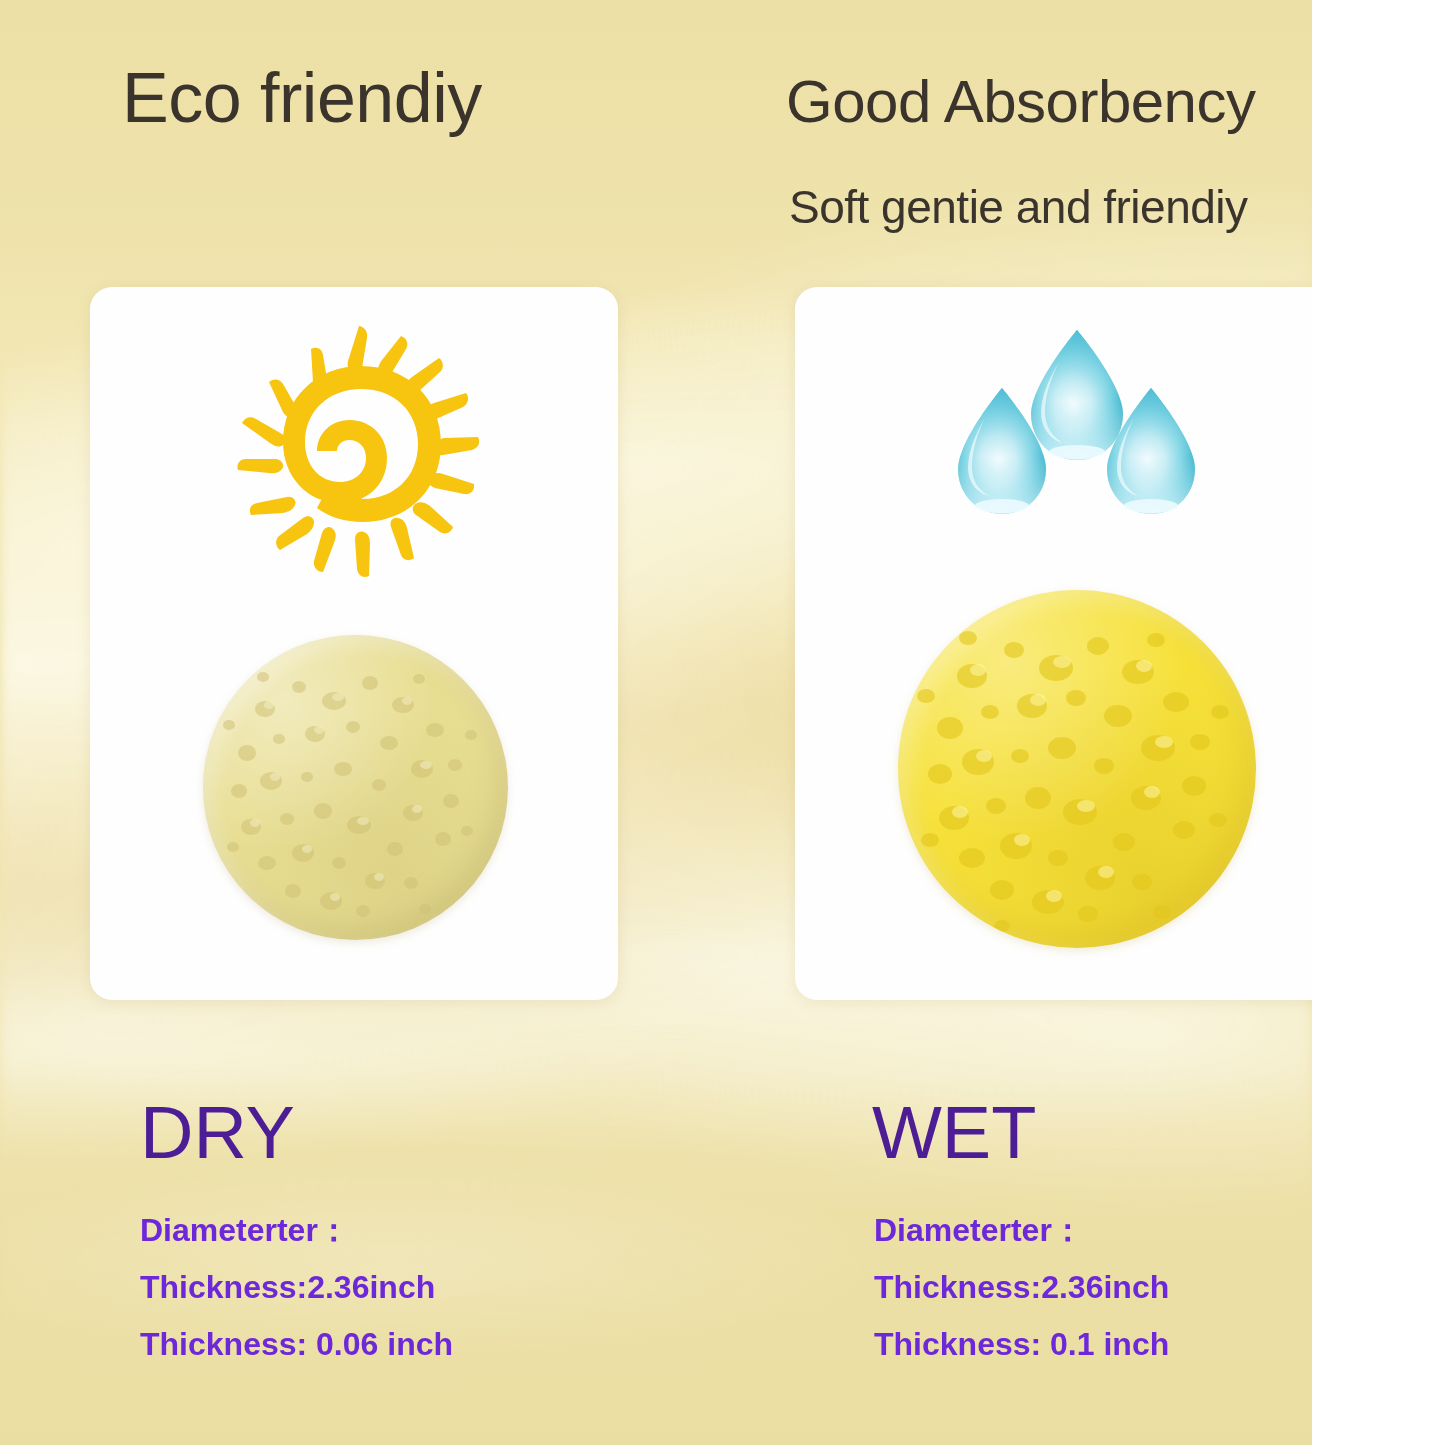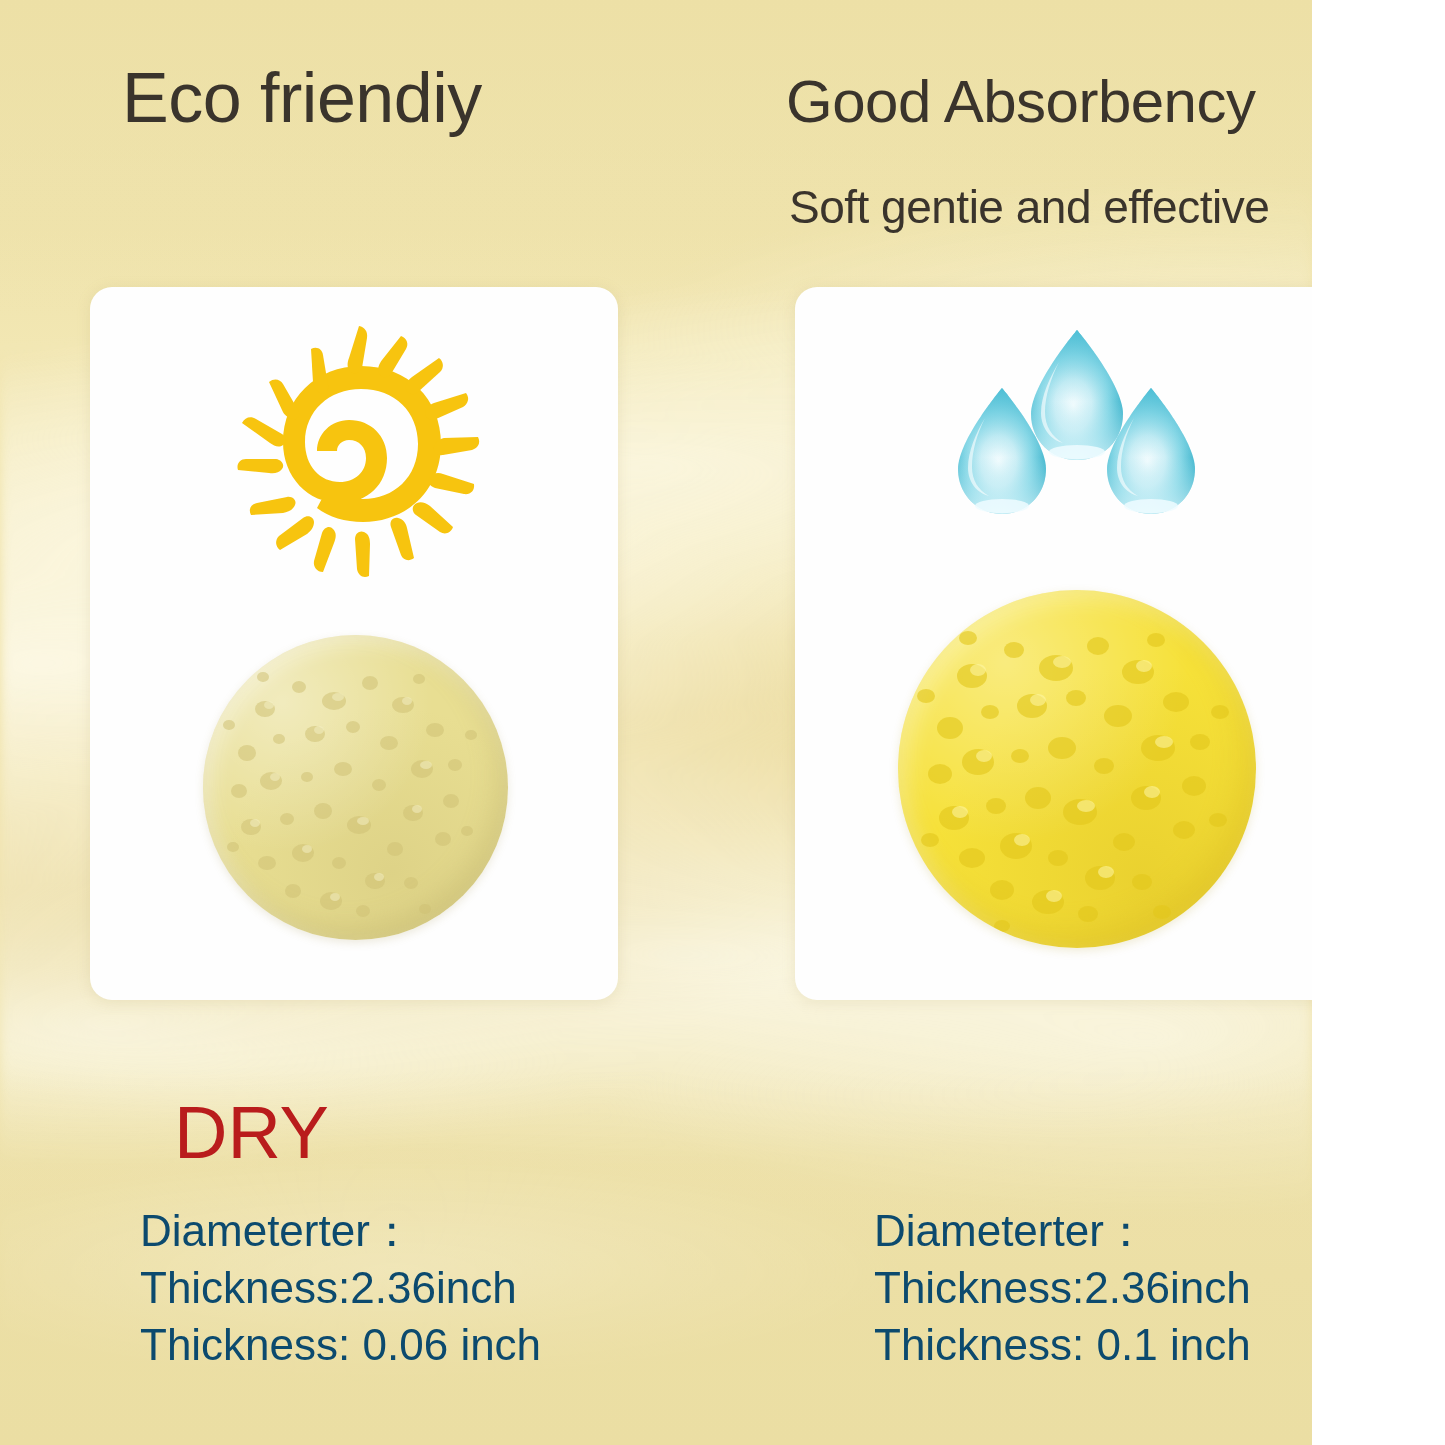--- a/index.html
+++ b/index.html
@@ -133,34 +133,33 @@
     box-shadow: inset -12px -14px 30px rgba(205,170,25,.32),
                 inset 9px 9px 22px rgba(255,255,230,.42),
                 0 3px 10px rgba(180,155,40,.18);
   }
   .pores { position: absolute; inset: 0; border-radius: 50%; overflow: hidden; }
   .pores svg { display: block; width: 100%; height: 100%; }
 
   
   .spec-label {
     position: absolute;
-    color: #b91c1c;
+    color: #4c1d95;
     font-size: 74px;
     line-height: 1;
     font-weight: 400;
     letter-spacing: 0px;
     white-space: nowrap;
-    margin-left: 34px;
   }
   .spec-lines {
     position: absolute;
-    color: #0c4a6e;
-    font-size: 44px;
+    color: #6d28d9;
+    font-size: 32px;
     line-height: 57px;
-    font-weight: 400;
+    font-weight: 700;
     white-space: nowrap;
   }
   #dry-label  { left: 140px; top: 1096px; }
   #dry-specs  { left: 140px; top: 1202px; }
   #wet-label  { left: 872px; top: 1096px; }
   #wet-specs  { left: 874px; top: 1202px; }
 </style>
 </head>
 <body>
 
@@ -282,21 +281,21 @@
   </div>
 
   <div class="spec-label" id="dry-label">DRY</div>
   <div class="spec-lines" id="dry-specs">
     <div>Diameterter：</div>
     <div>Thickness:2.36inch</div>
     <div>Thickness: 0.06 inch</div>
   </div>
 
   <div class="heading h-title" id="abs-title">Good Absorbency</div>
-  <div class="heading h-sub" id="abs-sub">Soft gentie and effective</div>
+  <div class="heading h-sub" id="abs-sub">Soft gentie and friendiy</div>
 
   <div class="card" id="card-wet">
 
     <svg id="droplets" viewBox="0 0 245 222" style="left:160px; top:35px;">
       <defs>
         <radialGradient id="dropGrad" cx="46%" cy="58%" r="56%">
           <stop offset="0%" stop-color="#F3FCFE"></stop>
           <stop offset="36%" stop-color="#CDEFF6"></stop>
           <stop offset="68%" stop-color="#86D7E6"></stop>
           <stop offset="100%" stop-color="#3EB4CC"></stop>
@@ -389,19 +388,20 @@
             <ellipse cx="188" cy="216" rx="9" ry="6"></ellipse>
             <ellipse cx="124" cy="250" rx="8" ry="6"></ellipse>
             <ellipse cx="208" cy="282" rx="8" ry="6"></ellipse>
             <ellipse cx="156" cy="306" rx="8" ry="6"></ellipse>
           </g>
         </svg>
       </div>
     </div>
   </div>
 
+  <div class="spec-label" id="wet-label">WET</div>
   <div class="spec-lines" id="wet-specs">
     <div>Diameterter：</div>
     <div>Thickness:2.36inch</div>
     <div>Thickness: 0.1 inch</div>
   </div>
 
 </div>
 
 </body></html>

